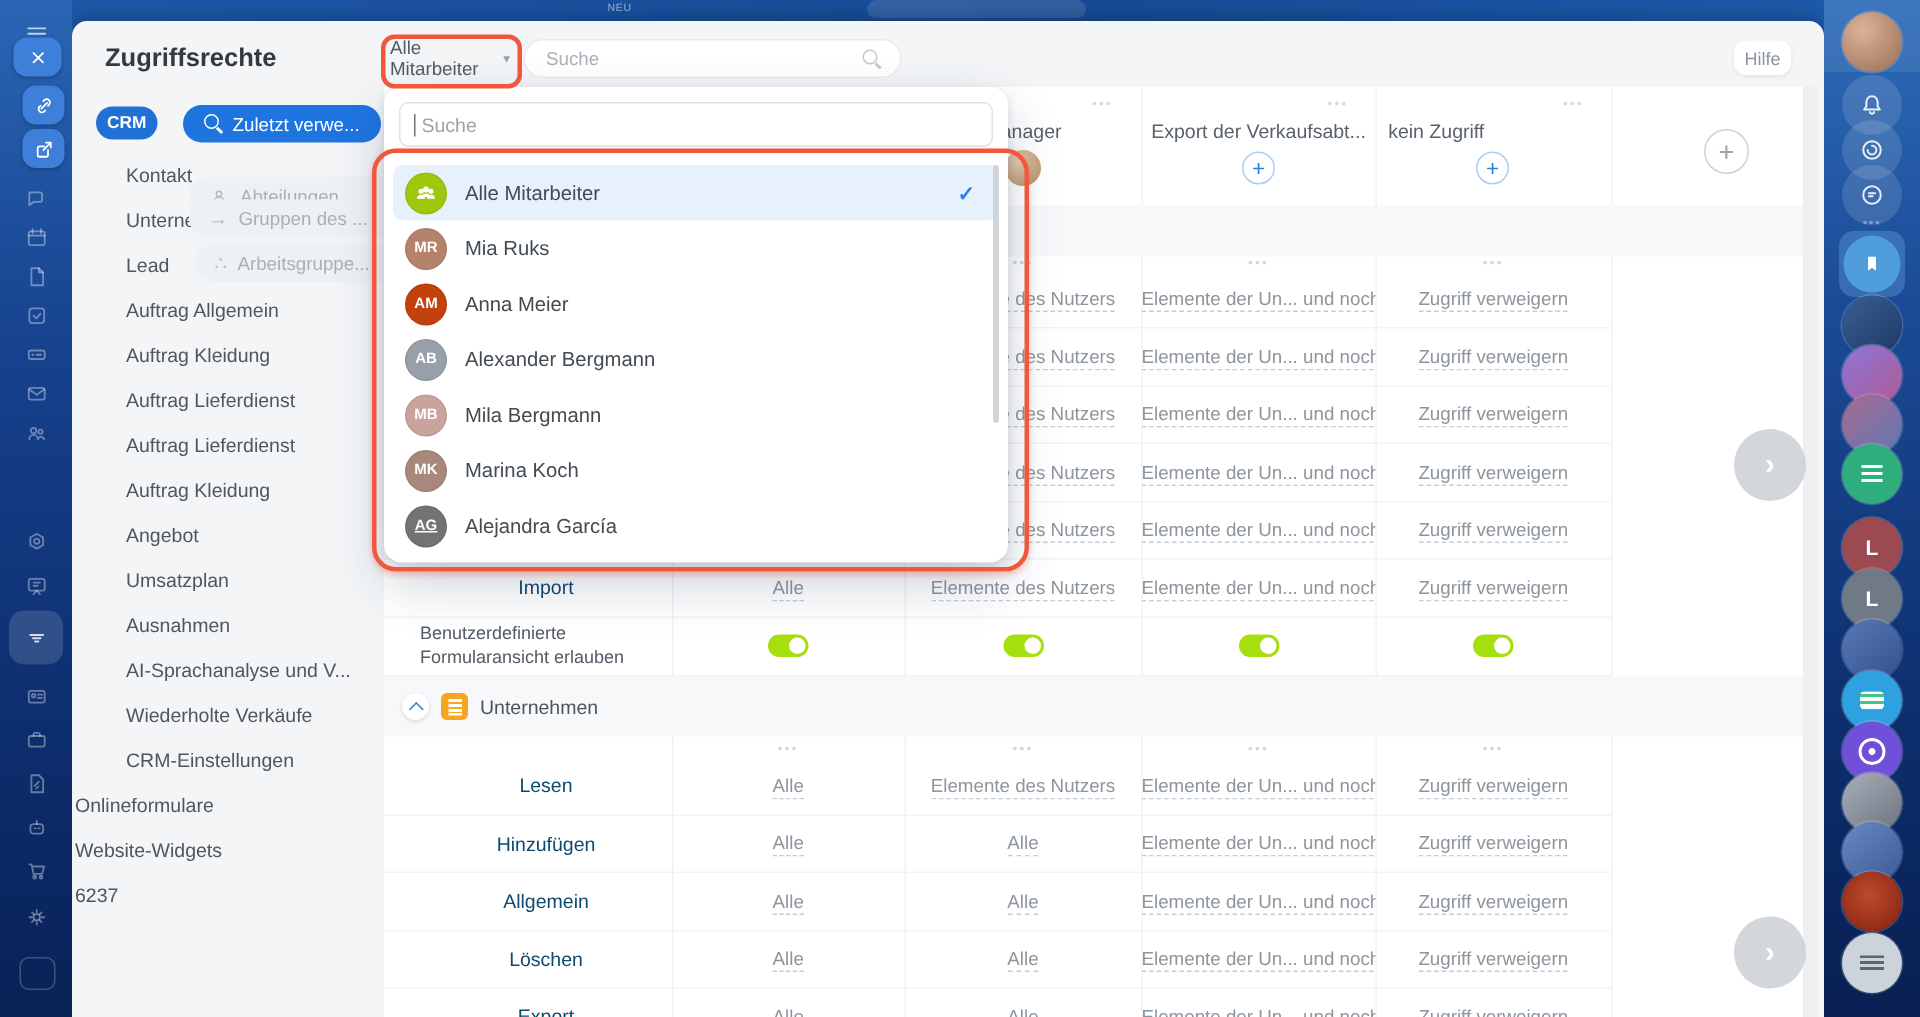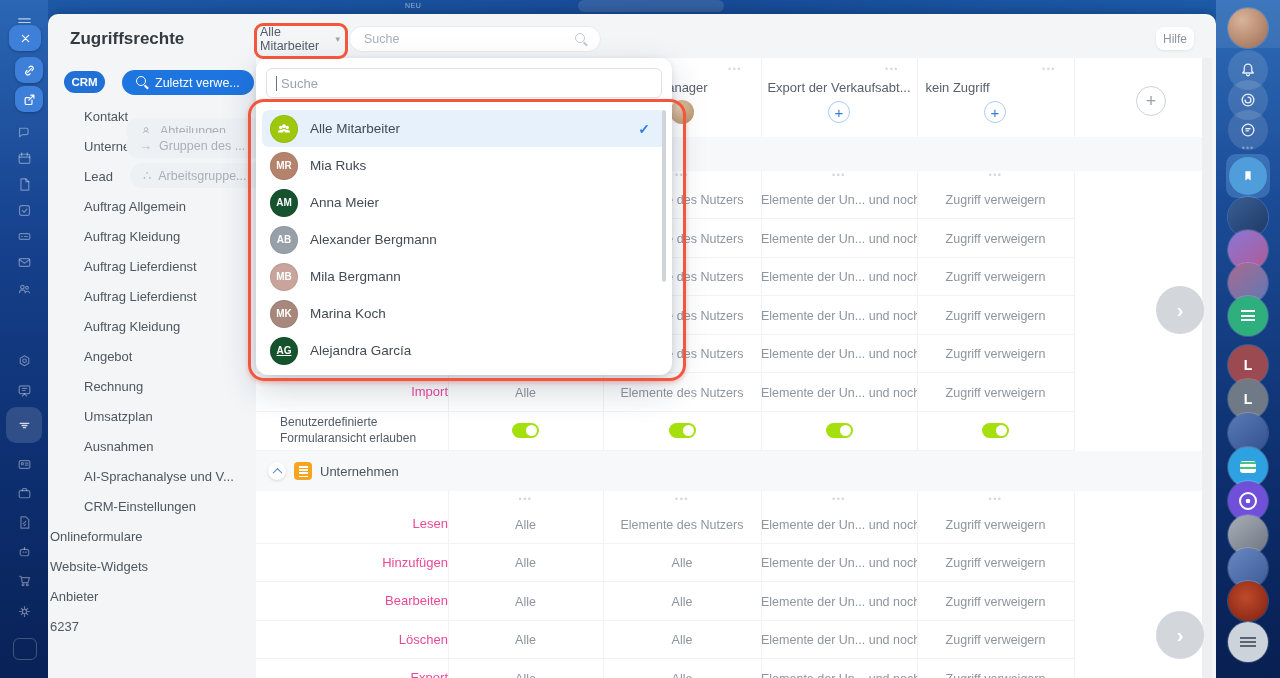--- a/index.html
+++ b/index.html
@@ -64,21 +64,21 @@
   .band{position:absolute;left:0;width:952px;background:#f7f8fa;display:flex;align-items:center;}
   .chev-c{width:18px;height:18px;border-radius:50%;background:#fff;box-shadow:0 1px 3px rgba(0,0,0,.14);display:flex;align-items:center;justify-content:center;margin-left:12px;}
   .chev-up{width:6px;height:6px;border-left:1.6px solid #3e7dd6;border-top:1.6px solid #3e7dd6;transform:rotate(45deg) translate(1px,1px);}
   .org-ic{width:18px;height:18px;border-radius:4px;background:#f7a421;margin-left:8px;display:flex;align-items:center;justify-content:center;}
   .org-ic::after{content:"";width:9px;height:11px;background:#fff repeating-linear-gradient(180deg,transparent 0 2px,#f7a421 2px 3.2px);}
   .band-lab{margin-left:8px;font-size:13px;color:#4c545e;}
   .cdots{position:absolute;font-size:9px;color:#d3d7db;letter-spacing:1.5px;}
   .rows{position:absolute;left:0;width:818px;}
   .row{height:38.5px;display:grid;grid-template-columns:192px 155px 158px 156px 157px;align-items:center;border-bottom:1px solid #f2f3f5;box-sizing:border-box;}
   .cell{text-align:center;overflow:hidden;white-space:nowrap;}
-  .cell.lbl{text-align:right;padding-left:24px;font-size:13px;color:#ec4899;}
+  .cell.lbl{text-align:center;padding-left:24px;font-size:13px;color:#0c4a6e;}
   .val{font-size:12.5px;color:#8d959e;border-bottom:1px dashed #c6ccd2;padding-bottom:1px;}
   .val:empty{border-bottom:none;}
   .tg-row{position:absolute;left:0;top:353.5px;width:818px;height:39.5px;display:grid;grid-template-columns:192px 155px 158px 156px 157px;align-items:center;border-bottom:1px solid #f2f3f5;box-sizing:border-box;}
   .tg-lbl{padding-left:24px;font-size:12px;color:#525b66;line-height:1.3;}
   .tgl{width:27px;height:15px;border-radius:8px;background:#a5df0d;position:relative;margin:0 auto;}
   .tgl::after{content:"";position:absolute;right:2px;top:2px;width:11px;height:11px;border-radius:50%;background:#fff;}
   
   .p-track{position:absolute;left:1154px;top:44px;width:10px;height:620px;background:#edeff1;}
   .pg-next{position:absolute;left:1108px;width:48px;height:48px;border-radius:50%;background:rgba(203,208,214,.85);color:#fff;display:flex;align-items:center;justify-content:center;font-size:20px;font-weight:bold;}
   
@@ -288,52 +288,49 @@
         </div>
 
         <div class="menu-item indent">
           <span>Auftrag Kleidung</span>
         </div>
 
         <div class="menu-item indent">
           <span>Angebot</span>
         </div>
 
-        <div class="menu-item indent">
-          <span>Rechnung</span>
-        </div>
 
         <div class="menu-item indent">
           <span>Umsatzplan</span>
         </div>
 
         <div class="menu-item indent">
           <span>Ausnahmen</span>
         </div>
 
         <div class="menu-item indent">
           <span>AI-Sprachanalyse und V...</span>
         </div>
 
+        <div class="menu-item indent">
+          <span>Wiederholte Verkäufe</span>
+        </div>
 
         <div class="menu-item indent">
           <span>CRM-Einstellungen</span>
         </div>
 
         <div class="menu-item">
           <span>Onlineformulare</span>
         </div>
 
         <div class="menu-item">
           <span>Website-Widgets</span>
         </div>
 
-        <div class="menu-item">
-          <span>Anbieter</span>
-        </div>
 
         <div class="menu-item">
           <span>6237</span>
         </div>
       </div>
 
     <div class="pill" style="left:78px;top:104px;width:152px">
       <svg viewBox="0 0 24 24">
           <circle cx="12" cy="9" r="3"></circle>
           <path d="M6.5 18a5.5 5.5 0 0 1 11 0"></path>
@@ -473,21 +470,21 @@
 
           <div class="row">
             <div class="cell lbl">Hinzufügen</div>
             <div class="cell"><span class="val">Alle</span></div>
             <div class="cell"><span class="val">Alle</span></div>
             <div class="cell"><span class="val">Elemente der Un... und noch 2</span></div>
             <div class="cell"><span class="val">Zugriff verweigern</span></div>
           </div>
 
           <div class="row">
-            <div class="cell lbl">Bearbeiten</div>
+            <div class="cell lbl">Allgemein</div>
             <div class="cell"><span class="val">Alle</span></div>
             <div class="cell"><span class="val">Alle</span></div>
             <div class="cell"><span class="val">Elemente der Un... und noch 2</span></div>
             <div class="cell"><span class="val">Zugriff verweigern</span></div>
           </div>
 
           <div class="row">
             <div class="cell lbl">Löschen</div>
             <div class="cell"><span class="val">Alle</span></div>
             <div class="cell"><span class="val">Alle</span></div>
@@ -530,21 +527,21 @@
         <div>
 
             <div class="dd-item">
               <div class="dd-av" style="background: rgb(181, 131, 108);">
                 <span>MR</span>
               </div>
               <span class="dd-name">Mia Ruks</span>
             </div>
 
             <div class="dd-item">
-              <div class="dd-av" style="background: #14532d;">
+              <div class="dd-av" style="background: #c2410c;">
                 <span>AM</span>
               </div>
               <span class="dd-name">Anna Meier</span>
             </div>
 
             <div class="dd-item">
               <div class="dd-av" style="background: rgb(151, 160, 168);">
                 <span>AB</span>
               </div>
               <span class="dd-name">Alexander Bergmann</span>
@@ -558,21 +555,21 @@
             </div>
 
             <div class="dd-item">
               <div class="dd-av" style="background: rgb(168, 136, 125);">
                 <span>MK</span>
               </div>
               <span class="dd-name">Marina Koch</span>
             </div>
 
             <div class="dd-item">
-              <div class="dd-av" style="background: #14532d; text-decoration: underline;">
+              <div class="dd-av" style="background: #737373; text-decoration: underline;">
                 <span>AG</span>
               </div>
               <span class="dd-name">Alejandra García</span>
             </div>
           </div>
       </div>
       <div class="dd-sb"></div>
     </div>
     <div class="ring ring-list"></div>
   </div>

